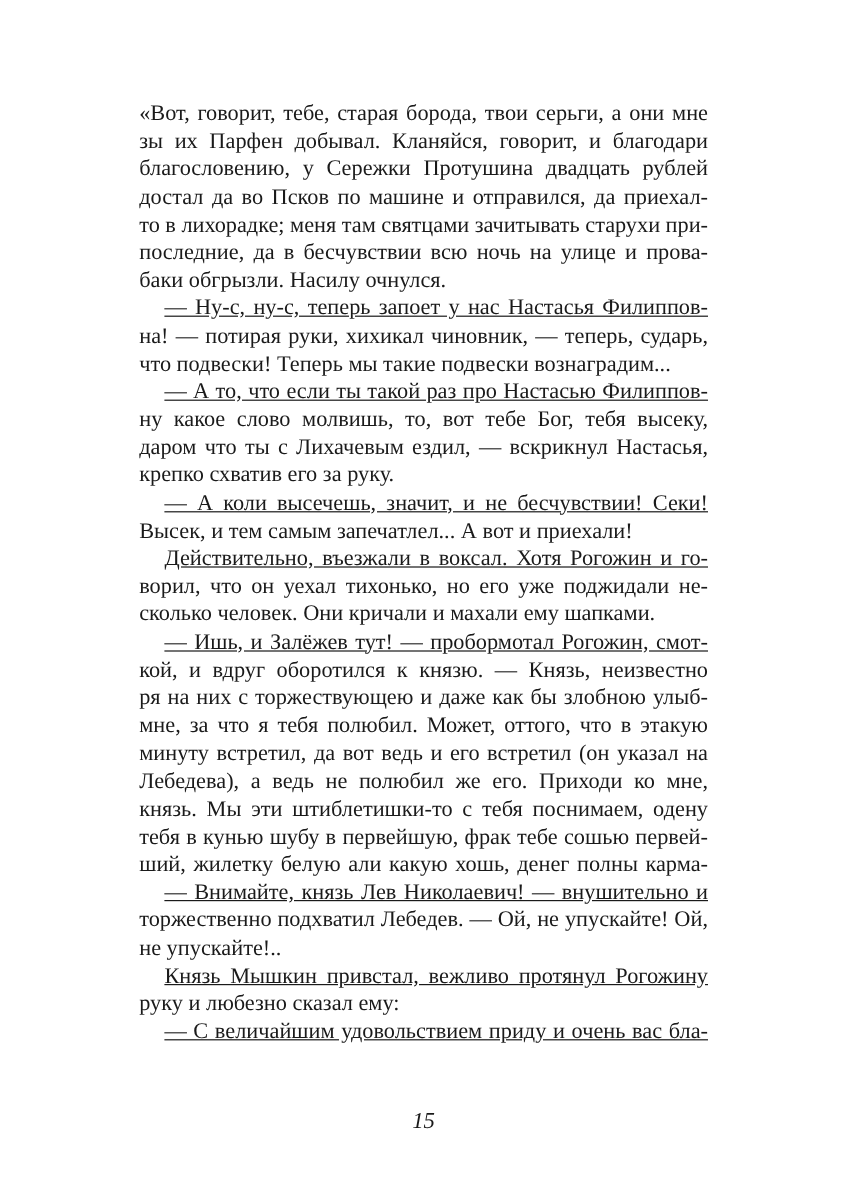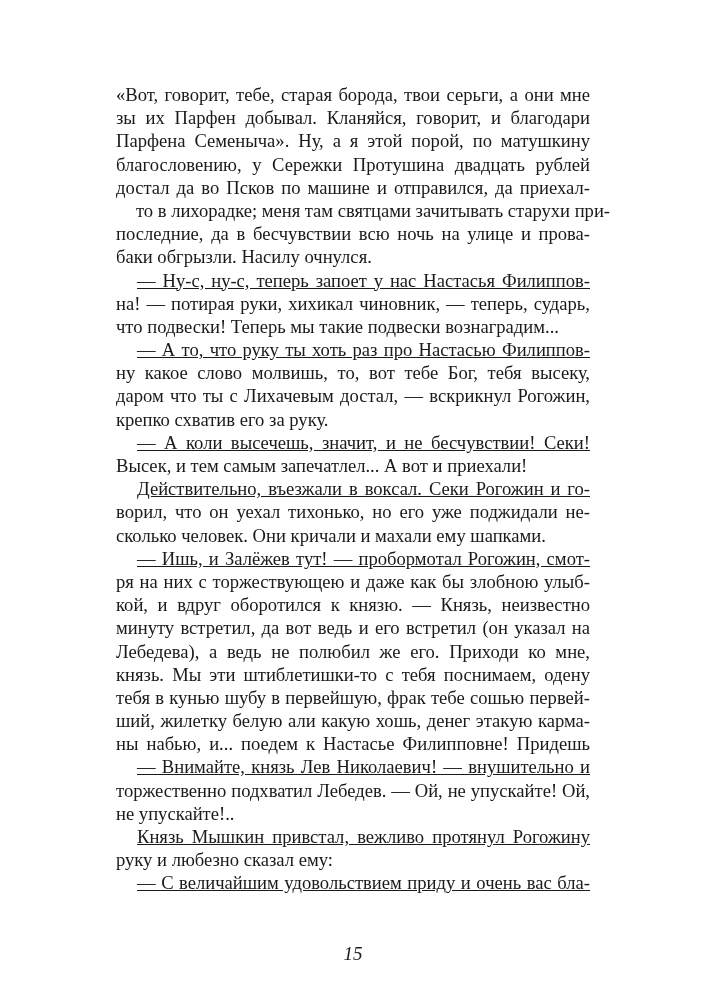--- a/index.html
+++ b/index.html
@@ -27,56 +27,54 @@
   .page-number {
     position: absolute;
     top: 924px;
     left: 0;
     width: 706px;
     text-align: center;
     font-family: "Liberation Serif", "DejaVu Serif", serif;
     font-style: italic;
     font-size: 19px;
     color: #1a1a1a;
-    margin-top: 19px;
   }
 </style>
 </head>
 <body>
 
 <div class="page" id="page-body">
     <span class="line">«Вот, говорит, тебе, старая борода, твои серьги, а они мне</span>
     <span class="line">зы их Парфен добывал. Кланяйся, говорит, и благодари</span>
-    <span class="line">Парфена Семеныча». Ну, а я этой порой, по матушкину</span>
     <span class="line">благословению, у Сережки Протушина двадцать рублей</span>
     <span class="line">достал да во Псков по машине и отправился, да приехал-</span>
-    <span class="line" style="letter-spacing: -0.0189145px; margin-left: 20px;">то в лихорадке; меня там святцами зачитывать старухи при-</span>
+    <span class="line" style="letter-spacing: -0.0189145px;">то в лихорадке; меня там святцами зачитывать старухи при-</span>
     <span class="line">последние, да в бесчувствии всю ночь на улице и прова-</span>
     <span class="line end">баки обгрызли. Насилу очнулся.</span>
     <span class="line indent">— Ну-с, ну-с, теперь запоет у нас Настасья Филиппов-</span>
     <span class="line">на! — потирая руки, хихикал чиновник, — теперь, сударь,</span>
     <span class="line end">что подвески! Теперь мы такие подвески вознаградим...</span>
-    <span class="line indent">— А то, что руку ты хоть раз про Настасью Филиппов-</span>
+    <span class="line indent">— А то, что если ты такой раз про Настасью Филиппов-</span>
     <span class="line">ну какое слово молвишь, то, вот тебе Бог, тебя высеку,</span>
-    <span class="line">даром что ты с Лихачевым достал, — вскрикнул Рогожин,</span>
+    <span class="line">даром что ты с Лихачевым ездил, — вскрикнул Настасья,</span>
     <span class="line end">крепко схватив его за руку.</span>
     <span class="line indent">— А коли высечешь, значит, и не бесчувствии! Секи!</span>
     <span class="line end">Высек, и тем самым запечатлел... А вот и приехали!</span>
-    <span class="line indent">Действительно, въезжали в воксал. Секи Рогожин и го-</span>
+    <span class="line indent">Действительно, въезжали в воксал. Хотя Рогожин и го-</span>
     <span class="line">ворил, что он уехал тихонько, но его уже поджидали не-</span>
     <span class="line end">сколько человек. Они кричали и махали ему шапками.</span>
     <span class="line indent">— Ишь, и Залёжев тут! — пробормотал Рогожин, смот-</span>
+    <span class="line">кой, и вдруг оборотился к князю. — Князь, неизвестно</span>
     <span class="line">ря на них с торжествующею и даже как бы злобною улыб-</span>
-    <span class="line">кой, и вдруг оборотился к князю. — Князь, неизвестно</span>
+    <span class="line">мне, за что я тебя полюбил. Может, оттого, что в этакую</span>
     <span class="line">минуту встретил, да вот ведь и его встретил (он указал на</span>
     <span class="line">Лебедева), а ведь не полюбил же его. Приходи ко мне,</span>
     <span class="line">князь. Мы эти штиблетишки-то с тебя поснимаем, одену</span>
     <span class="line">тебя в кунью шубу в первейшую, фрак тебе сошью первей-</span>
-    <span class="line">ший, жилетку белую али какую хошь, денег этакую карма-</span>
-    <span class="line">ны набью, и... поедем к Настасье Филипповне! Придешь</span>
+    <span class="line">ший, жилетку белую али какую хошь, денег полны карма-</span>
     <span class="line indent">— Внимайте, князь Лев Николаевич! — внушительно и</span>
     <span class="line">торжественно подхватил Лебедев. — Ой, не упускайте! Ой,</span>
     <span class="line end">не упускайте!..</span>
     <span class="line indent">Князь Мышкин привстал, вежливо протянул Рогожину</span>
     <span class="line end">руку и любезно сказал ему:</span>
     <span class="line indent">— С величайшим удовольствием приду и очень вас бла-</span>
   </div>
 <div class="page-number">15</div>
 
 </body></html>

